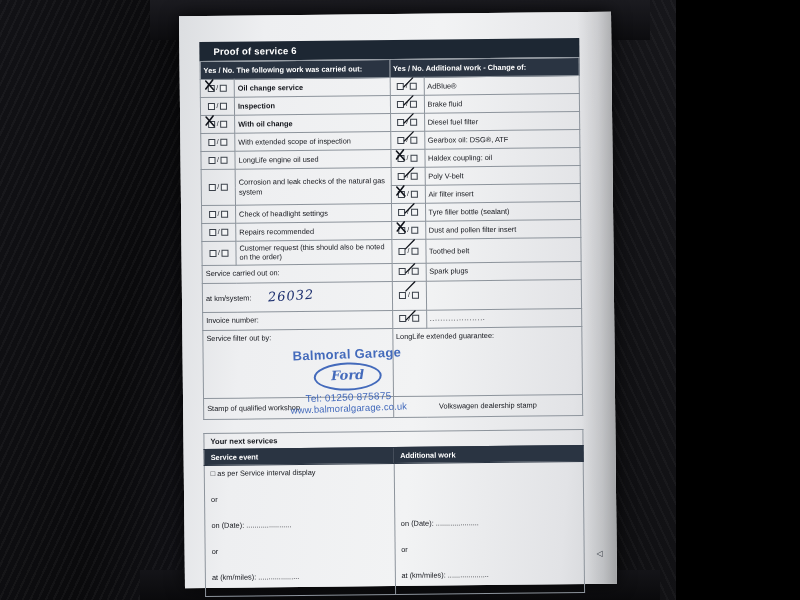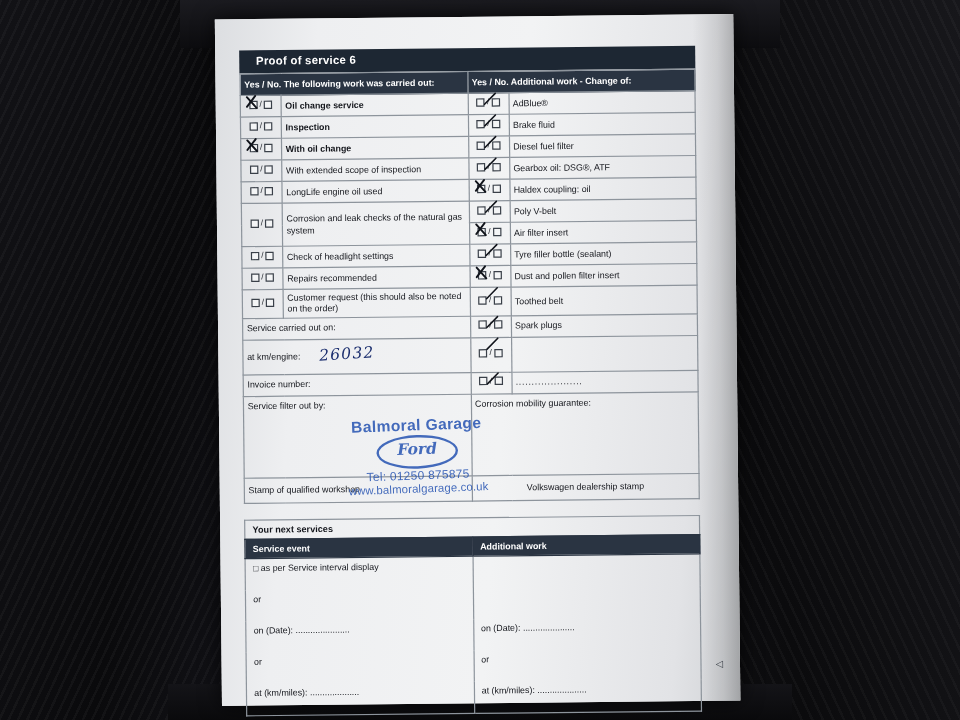--- a/index.html
+++ b/index.html
@@ -8,21 +8,21 @@
     background: #000;
   }
   body {
     width: 800px;
     height: 600px;
     overflow: hidden;
     font-family: "Liberation Sans", sans-serif;
   }
   .scene {
     position: relative;
-    width: 800px;
+    width: 676px;
     height: 600px;
     background: #0a0a0c;
     overflow: hidden;
   }
   
   .bg-left {
     position: absolute;
     left: 0; top: 0;
     width: 200px; height: 600px;
     background:
@@ -425,21 +425,21 @@
                 <svg width="16" height="14" viewBox="0 0 16 14">
                     <path d="M1,11 L10,2" stroke="#10131a" stroke-width="1.3" fill="none" stroke-linecap="round"></path>
                   </svg>
               </span>
             </td>
             <td class="lblcell">Spark plugs</td>
           </tr>
 
           <tr class="svcrow">
             <td colspan="2" class="lblcell" style="position:relative;height:24px;">
-              <span>at km/engine:</span>
+              <span>at km/system:</span>
               <span class="hand" style="margin-left:14px;">26032</span>
             </td>
             <td class="ckcell">
               <span class="box"></span><span class="slash">/</span><span class="box"></span>
               <span class="tick tick2">
                 <svg width="16" height="14" viewBox="0 0 16 14">
                     <path d="M1,11 L10,2" stroke="#10131a" stroke-width="1.3" fill="none" stroke-linecap="round"></path>
                   </svg>
               </span>
             </td>
@@ -457,21 +457,21 @@
               </span>
             </td>
             <td class="lblcell dots">.....................</td>
           </tr>
 
           <tr>
             <td colspan="2" class="lblcell" style="height:62px;vertical-align:top;padding-top:3px;">
               <span>Service filter out by:</span>
             </td>
             <td colspan="2" class="lblcell" style="vertical-align:top;padding-top:3px;">
-              <span>Corrosion mobility guarantee:</span>
+              <span>LongLife extended guarantee:</span>
             </td>
           </tr>
 
           <tr>
             <td colspan="2" class="lblcell" style="height:16px;">Stamp of qualified workshop</td>
             <td colspan="2" class="lblcell" style="text-align:center;">Volkswagen dealership stamp</td>
           </tr>
         </tbody>
       </table>
 

